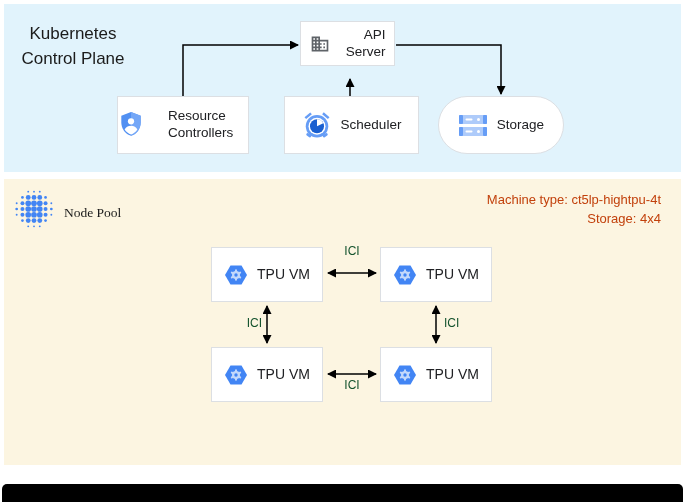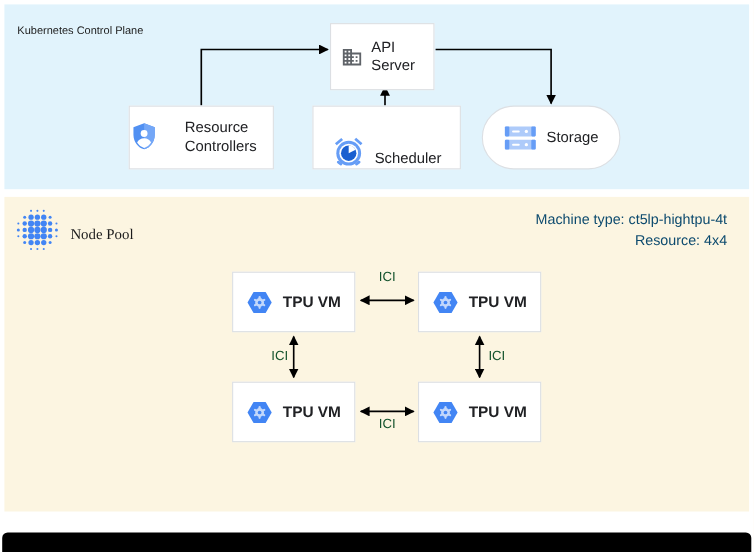--- a/index.html
+++ b/index.html
@@ -4,40 +4,40 @@
 <style>
   html,body{margin:0;padding:0;background:#ffffff;}
   .canvas{
     position:relative;width:685px;height:502px;background:#ffffff;
     font-family:"Liberation Sans","DejaVu Sans",sans-serif;color:#202124;overflow:hidden;
   }
   .panel{position:absolute;left:4px;width:677px;}
   .panel-control{top:4px;height:168px;background:#e1f3fc;}
   .panel-nodepool{top:179px;height:286px;background:#fcf5e1;}
   .section-title{
-    position:absolute;font-size:10px;line-height:1.45;color:#1b1b1b;text-align:center;
+    position:absolute;font-size:17px;line-height:1.45;color:#1b1b1b;text-align:center;
   }
   .cp-title{left:14px;top:22px;width:118px;}
   .np-title{left:64px;top:203px;font-size:13.5px;text-align:left;font-family:Liberation Serif, serif;}
   .machine-info{
-    position:absolute;right:24px;top:191px;text-align:right;font-size:13px;line-height:1.45;color:#0c4a6e;
+    position:absolute;right:24px;top:191px;text-align:right;font-size:13px;line-height:1.45;color:#c2410c;
   }
   .node-box{
     position:absolute;background:#ffffff;border:1px solid #dcdfe3;box-sizing:border-box;
     display:flex;align-items:center;justify-content:center;gap:9px;
   }
   .node-label{font-size:13.5px;color:#202124;line-height:1.25;}
-  .box-api{left:300px;top:21px;width:95px;height:61px;gap:8px;}
+  .box-api{left:300px;top:21px;width:95px;height:45px;gap:8px;text-align:right;}
   .box-api .node-label{width:48px;}
   .box-rc{left:117px;top:96px;width:132px;height:58px;justify-content:space-between;}
   .box-rc .node-label{width:80px;}
-  .box-sched{left:284px;top:96px;width:135px;height:58px;align-items:flex-end;}
+  .box-sched{left:284px;top:96px;width:135px;height:58px;}
   .box-storage{left:438px;top:96px;width:126px;height:58px;border-radius:29px;}
   .tpu-box{width:112px;height:55px;}
-  .tpu-box .node-label{font-size:14px;font-weight:bold;}
+  .tpu-box .node-label{font-size:14px;}
   .tpu-tl{left:211px;top:247px;}
   .tpu-tr{left:380px;top:247px;}
   .tpu-bl{left:211px;top:347px;}
   .tpu-br{left:380px;top:347px;}
   .ici-label{position:absolute;font-size:12px;color:#14532d;}
   .ici-top{left:330px;top:244px;width:44px;text-align:center;}
   .ici-bottom{left:330px;top:378px;width:44px;text-align:center;}
   .ici-left{left:234px;top:316px;width:28px;text-align:right;}
   .ici-right{left:444px;top:316px;width:30px;text-align:left;}
   .arrow-layer{position:absolute;left:0;top:0;pointer-events:none;}
@@ -93,21 +93,21 @@
       <circle cx="25.5" cy="31" r="2.3"></circle>
       <circle cx="31" cy="31" r="1.3"></circle>
     <circle cx="14.5" cy="36.5" r="0.9"></circle>
       <circle cx="20" cy="36.5" r="0.9"></circle>
       <circle cx="25.5" cy="36.5" r="0.9"></circle>
   </svg>
   <div class="section-title np-title">Node Pool</div>
 
   <div class="machine-info">
     <div>Machine type: ct5lp-hightpu-4t</div>
-    <div>Resource: 4x4</div>
+    <div>Storage: 4x4</div>
   </div>
 
   <svg class="arrow-layer" width="685" height="502">
     <defs>
       <marker id="ah" markerUnits="userSpaceOnUse" markerWidth="9" markerHeight="9" refX="8" refY="4.5" orient="auto-start-reverse">
         <path d="M0,0 L9,4.5 L0,9 Z" fill="#000"></path>
       </marker>
     </defs>
     <polyline points="183,96 183,45 298,45" fill="none" stroke="#000" stroke-width="1.5" marker-end="url(#ah)"></polyline>
     <polyline points="350,96 350,79" fill="none" stroke="#000" stroke-width="1.5" marker-end="url(#ah)"></polyline>

